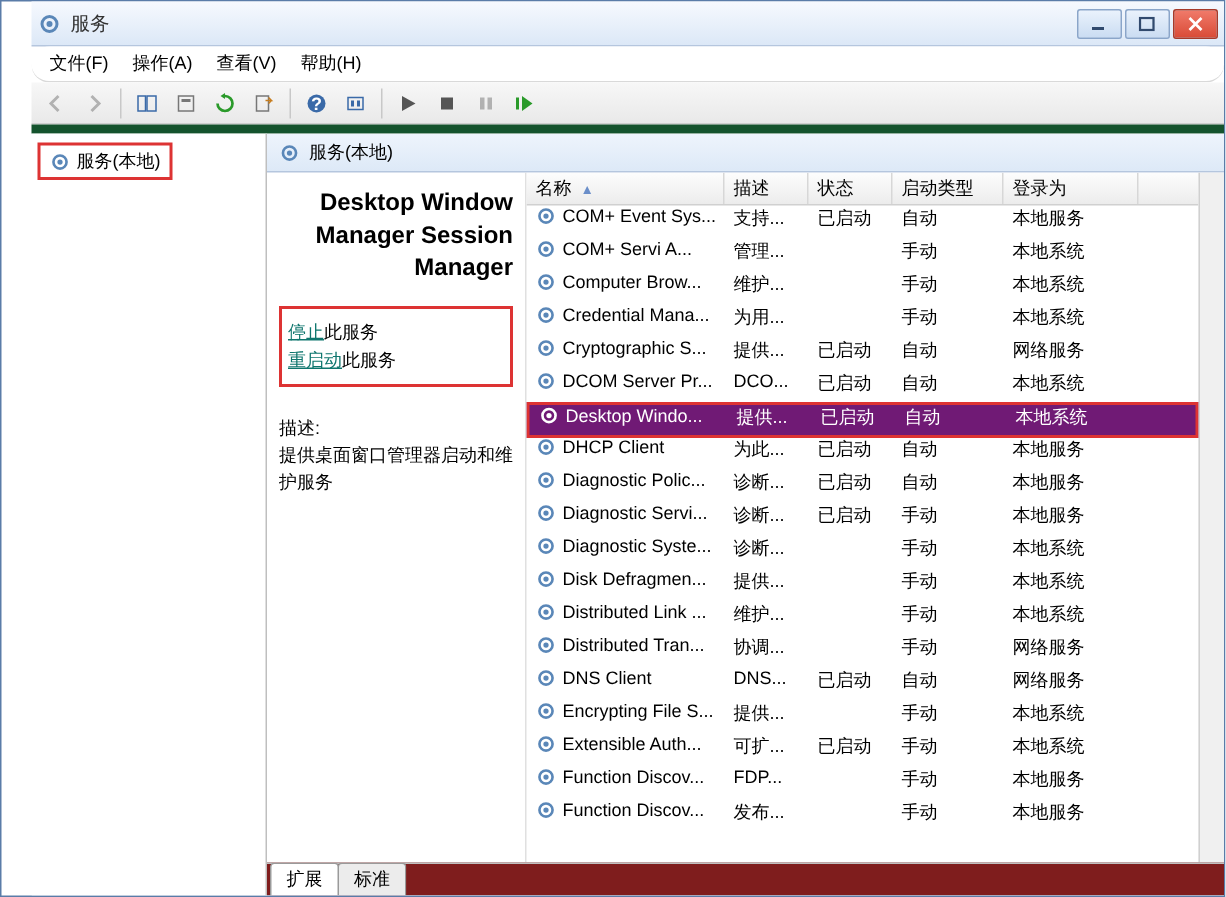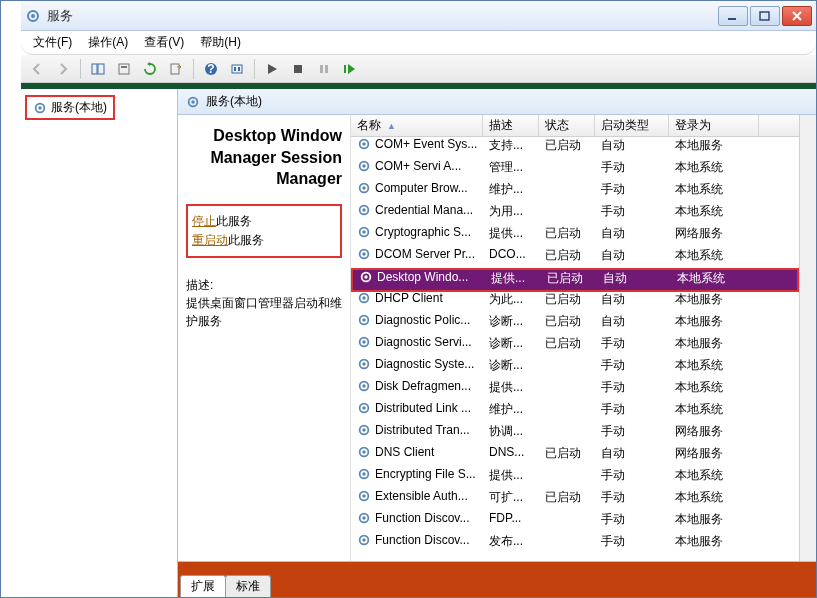--- a/index.html
+++ b/index.html
@@ -20,38 +20,38 @@
 .tsep { width: 1px; height: 20px; background: #c8c8c8; margin: 0 3px; }
 .content { flex:1; display:flex; border-top: 6px solid #14532d; overflow:hidden; }
 .leftpane { width: 157px; border-right: 1px solid #bfbfbf; padding: 4px 2px; background:#fff; }
 .leftnode { border: 2px solid #d33; display:inline-flex; align-items:center; gap:4px; padding: 2px 6px; margin: 2px; }
 .rightpane { flex:1; display:flex; flex-direction:column; overflow:hidden; }
 .rphead { height: 26px; background: linear-gradient(#eef4fc,#dde9f7); border-bottom:1px solid #b5c6de; display:flex; align-items:center; padding: 0 8px; gap:6px; }
 .rpbody { flex:1; display:flex; overflow:hidden; }
 .detail { width: 172px; padding: 10px 8px; }
 .detail .svcname { font-weight: bold; font-size: 16px; margin-bottom: 14px; line-height: 1.35; text-align: right; }
 .actionbox { border: 2px solid #d33; padding: 6px 4px; margin-bottom: 18px; }
-.actionbox .lnk { color: #a16207; text-decoration: underline; cursor:pointer; }
+.actionbox .lnk { color: #0f766e; text-decoration: underline; cursor:pointer; }
 .actionbox div { line-height: 1.6; }
 .desc { line-height: 1.5; }
 .grid { flex:1; display:flex; flex-direction:column; border-left: 1px solid #e0e0e0; overflow:hidden; }
 .ghead { display:flex; height: 22px; background: linear-gradient(#fdfdfd,#ececec); border-bottom:1px solid #d0d0d0; }
 .gh { border-right: 1px solid #d7d7d7; display:flex; align-items:center; padding: 0 6px; overflow:hidden; white-space:nowrap; }
 .gh .sort { margin-left: 6px; color:#6a8ec9; font-size: 9px; }
 .gbody { flex:1; overflow-y:auto; overflow-x:hidden; }
 .grow { display:flex; height: 22px; align-items:flex-start; }
 .grow.sel { background:#701a75; color:#fff; border: 2px solid #d33; height: 24px; margin: -1px 0; position:relative; }
 .gc { padding: 0 6px; overflow:hidden; white-space:nowrap; text-overflow:ellipsis; display:flex; align-items:center; gap:4px; }
 .gear { width: 14px; height: 14px; flex-shrink:0; }
 .c0 { width: 132px; }
 .c1 { width: 56px; }
 .c2 { width: 56px; }
 .c3 { width: 74px; }
 .c4 { width: 90px; }
-.tabs { height: 36px; border-top: 1px solid #bfbfbf; display:flex; align-items:flex-end; padding-left: 2px; background:#c2410c;text-align:center; }
+.tabs { height: 22px; border-top: 1px solid #bfbfbf; display:flex; align-items:flex-end; padding-left: 2px; background:#7f1d1d;text-align:center; }
 .tab { border: 1px solid #9a9a9a; border-bottom: none; padding: 2px 10px; background:#fff; margin-right: -1px; font-size: 12px; border-radius: 3px 3px 0 0; }
 .tab.inactive { background:#ececec; }
 .scrollbar-placeholder { width: 17px; background:#f0f0f0; border-left:1px solid #d0d0d0; }
 </style>
 </head>
 <body>
 
 <div class="window">
   <div class="titlebar">
     <span class="ticon">

